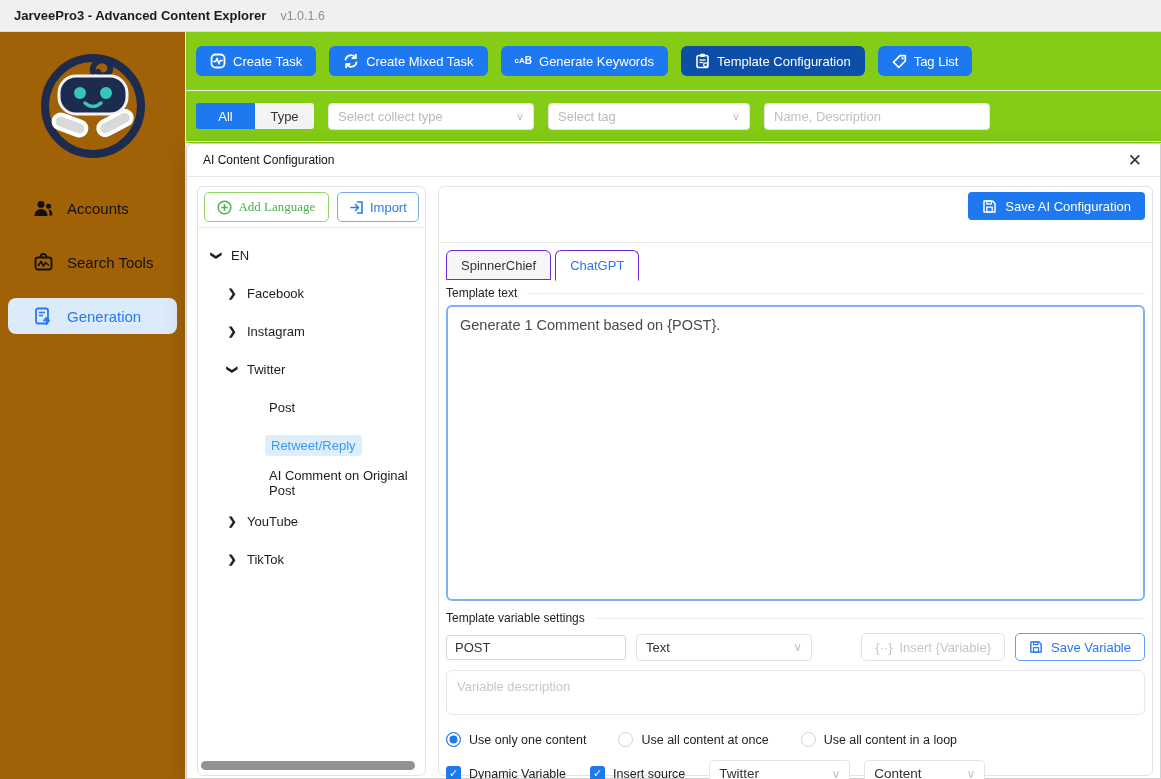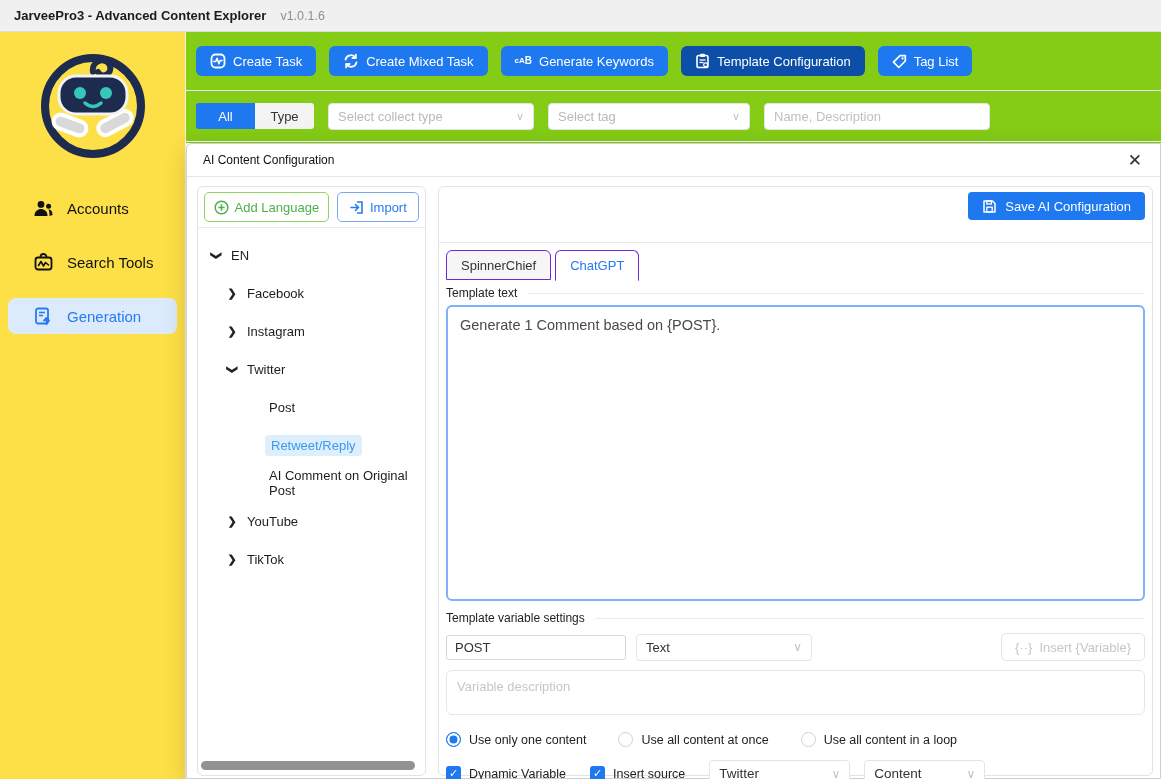--- a/index.html
+++ b/index.html
@@ -6,21 +6,21 @@
   html,body { width:1161px; height:779px; overflow:hidden; background:#fff;
     font-family:"Liberation Sans", sans-serif; color:#222; }
 
   
   .titlebar { position:absolute; left:0; top:0; width:1161px; height:32px;
     background:#f0f0f0; border-bottom:1px solid #dcdcdc; display:flex; align-items:center; padding-left:14px; }
   .titlebar .app-title { font-size:13px; font-weight:bold; color:#1b1b1b; }
   .titlebar .app-version { font-size:12.5px; color:#8f8f8f; margin-left:14px; }
 
   
-  .sidebar { position:absolute; left:0; top:32px; width:186px; height:747px; background:#fde047; border-right:1px solid #efefef; }
+  .sidebar { position:absolute; left:0; top:32px; width:186px; height:747px; background:#a16207; border-right:1px solid #efefef; }
   .logo-wrap { display:flex; justify-content:center; padding:10px 0 18px 0; }
   .nav-item { display:flex; align-items:center; gap:14px; height:36px; margin:8px 8px 18px 8px;
     padding-left:26px; border-radius:8px; font-size:15px; color:#111; cursor:pointer; }
   .nav-item svg { flex:0 0 auto; }
   .nav-item.active { background:#dcebfb; color:#2779f5; }
 
   
   .main-top { position:absolute; left:186px; top:32px; width:975px; height:111px; background:#84cc16; }
   .toolbar { display:flex; align-items:center; gap:13px; height:59px; padding:0 10px; border-bottom:1px solid #ececec; }
   .tb-btn { display:inline-flex; align-items:center; gap:7px; height:30px; padding:0 14px;
@@ -47,21 +47,21 @@
   .modal-header { height:33px; display:flex; align-items:center; padding:0 18px 0 16px; border-bottom:1px solid #e6e6e6; }
   .modal-title { font-size:12px; color:#111; }
   .modal-close { margin-left:auto; font-size:17px; color:#333; cursor:pointer; line-height:1; }
 
   
   .left-panel { position:absolute; left:10px; top:42px; width:229px; height:590px;
     border:1px solid #e3e3e3; border-radius:6px; background:#fff; overflow:hidden; }
   .lp-buttons { display:flex; gap:8px; padding:5px 6px; border-bottom:1px solid #ebebeb; }
   .btn-outline { display:inline-flex; align-items:center; justify-content:center; gap:6px; height:30px;
     border-radius:5px; background:#fff; font-size:13px; cursor:pointer; }
-  .btn-green { border:1px solid #8ed45f; color:#4cb04c; width:126px; }
+  .btn-green { border:1px solid #8ed45f; color:#4cb04c; width:126px;font-family:Liberation Serif, serif; }
   .btn-blue-o { border:1px solid #77a9f2; color:#2779f5; width:83px; }
   .tree { padding-top:8px; }
   .tree-row { display:flex; align-items:center; height:38px; font-size:13px; color:#1d1d1d; cursor:pointer; }
   .tree-row .tw { width:14px; display:flex; justify-content:center; font-size:11px; font-weight:bold; color:#222; }
   .tree-row.lvl0 { padding-left:11px; }
   .tree-row.lvl1 { padding-left:27px; }
   .tree-row.lvl2 { padding-left:63px; }
   .tree-row .tlabel { margin-left:8px; }
   .tw.down { transform:rotate(90deg); }
   .tlabel.selected { background:#ddeefc; color:#3b9af0; border-radius:4px; padding:3px 6px; margin-left:4px; }
@@ -309,20 +309,28 @@
     <div class="var-row">
       <input class="var-name-input" value="POST" style="">
       <div class="fake-select var-type-select">
         <span>Text</span>
         <span class="chev">∨</span>
       </div>
       <button class="btn-disabled">
         <span>{··}</span>
         <span>Insert {Variable}</span>
       </button>
+      <button class="btn-savevar">
+        <svg width="14" height="14" viewBox="0 0 15 15">
+          <path d="M2 2 h8.5 L13 4.5 V13 H2 z" fill="none" stroke="#2779f5" stroke-width="1.5" stroke-linejoin="round"></path>
+          <rect x="4.8" y="8.2" width="5.4" height="4.8" fill="none" stroke="#2779f5" stroke-width="1.3"></rect>
+          <rect x="4.8" y="2" width="4.6" height="3" fill="none" stroke="#2779f5" stroke-width="1.3"></rect>
+        </svg>
+        <span>Save Variable</span>
+      </button>
     </div>
 
     <textarea class="desc-textarea" placeholder="Variable description" style=""></textarea>
 
     <div class="radio-row">
       <div class="radio-item">
         <span class="radio on"></span>
         <span>Use only one content</span>
       </div>
       <div class="radio-item">

